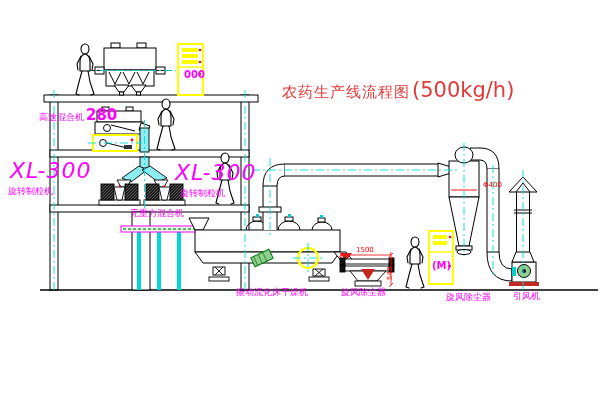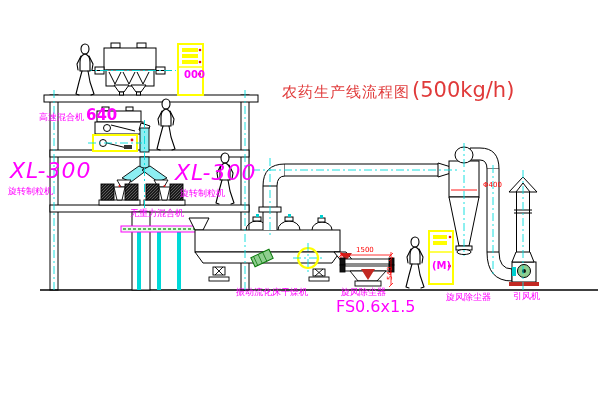--- a/index.html
+++ b/index.html
@@ -255,35 +255,34 @@
 </svg>
 
 <div class="title">
   <span class="t-name">农药生产线流程图</span>
   <span class="t-cap">(500kg/h)</span>
 </div>
 
 
 <div class="lbl row" style="left:39px;top:108px;">
   <span class="sm">高速混合机</span>
-  <span class="v15 big">640</span>
+  <span class="v15 big">280</span>
 </div>
 
 <div class="lbl xl" style="left:10px;top:160px;">XL-300</div>
 <div class="lbl sm" style="left:8px;top:187px;">旋转制粒机</div>
 
 <div class="lbl xl" style="left:175px;top:162px;">XL-300</div>
 <div class="lbl sm" style="left:180px;top:189px;">旋转制粒机</div>
 
 <div class="lbl sm" style="left:130px;top:209px;">无重力混合机</div>
 
 <div class="lbl sm" style="left:236px;top:288px;">振动流化床干燥机</div>
 
 <div class="lbl sm" style="left:341px;top:288px;">旋风除尘器</div>
-<div class="lbl md" style="left:336px;top:299px;">FS0.6x1.5</div>
 
 <div class="lbl sm" style="left:446px;top:293px;">旋风除尘器</div>
 <div class="lbl sm" style="left:513px;top:292px;">引风机</div>
 
 <div class="dim" style="left:356px;top:247px;">1500</div>
 <div class="dim rot" style="left:387px;top:280px;">540</div>
 <div class="dim" style="left:455px;top:182px;margin-left:28px;">Φ400</div>
 
 <div class="cabdisp" style="left:184px;top:70px;">000</div>
 <div class="cabdisp" style="left:432px;top:261px;">(M)</div>

